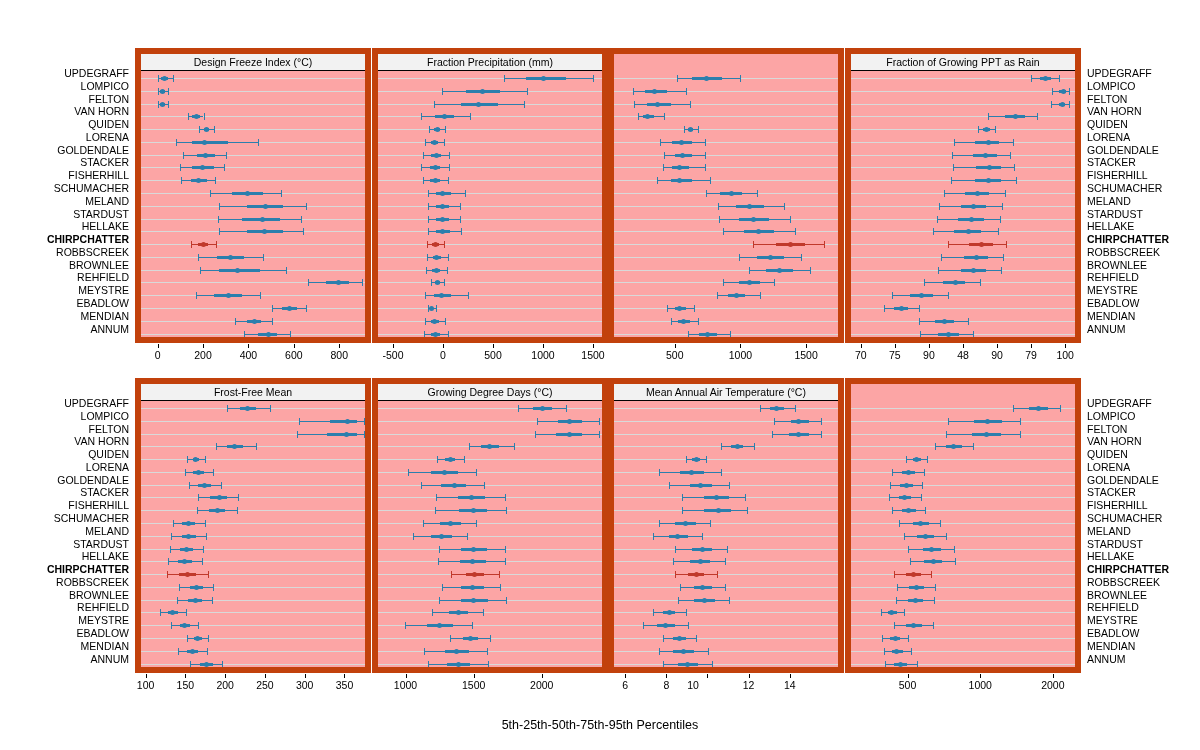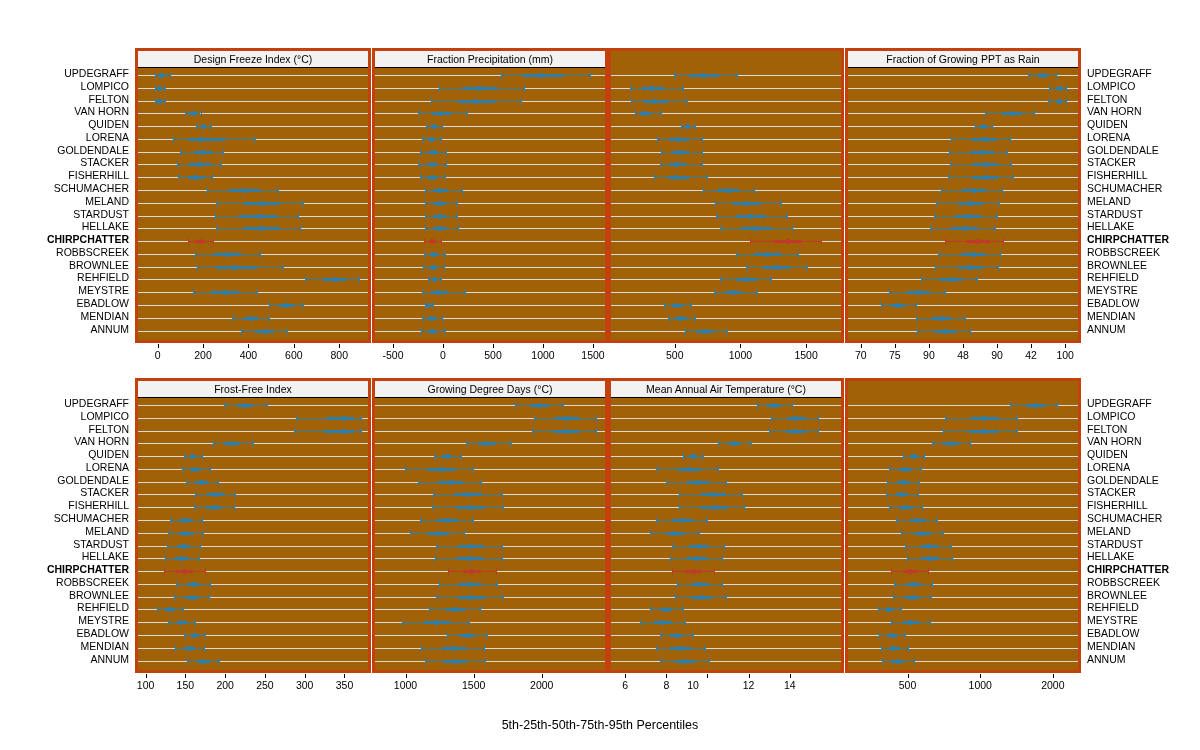--- a/index.html
+++ b/index.html
@@ -15,23 +15,23 @@
   .title{
     position:absolute;left:0;top:4px;width:1200px;text-align:center;
     font-size:15px;font-weight:bold;letter-spacing:.2px;
   }
   .footer{
     position:absolute;left:0;top:718px;width:1200px;text-align:center;
     font-size:12.5px;
   }
   .panel{
     position:absolute;
-    border:3px solid #c2410c;
+    border:6px solid #c2410c;
     box-sizing:border-box;
-    background:#a16207;
+    background:#fca5a5;
     overflow:hidden;
   }
   .panel-head{
     position:absolute;left:0;top:0;right:0;height:17px;
     border-bottom:1px solid #000;
     background:#f2f2f2;
     font-size:10.5px;
     display:flex;align-items:center;justify-content:center;
     box-sizing:border-box;
   }
@@ -789,26 +789,26 @@
         <div class="ticklab" style="left: 15.8125px;">70</div>
         <div class="tick" style="left: 49.875px;"></div>
         <div class="ticklab" style="left: 49.875px;">75</div>
         <div class="tick" style="left: 83.9375px;"></div>
         <div class="ticklab" style="left: 83.9375px;">90</div>
         <div class="tick" style="left: 118px;"></div>
         <div class="ticklab" style="left: 118px;">48</div>
         <div class="tick" style="left: 152.062px;"></div>
         <div class="ticklab" style="left: 152.062px;">90</div>
         <div class="tick" style="left: 186.125px;"></div>
-        <div class="ticklab" style="left: 186.125px;">42</div>
+        <div class="ticklab" style="left: 186.125px;">79</div>
         <div class="tick" style="left: 220.188px;"></div>
         <div class="ticklab" style="left: 220.188px;">100</div>
       </div>
       <div class="panel" style="left: 135px; top: 378px; width: 236px; height: 295px;">
-        <div class="panel-head">Frost-Free Index</div>
+        <div class="panel-head">Frost-Free Mean</div>
         <div class="plotarea">
           <div class="gridrow" style="top: 7px;"></div>
           <div class="gridrow" style="top: 20px;"></div>
           <div class="gridrow" style="top: 33px;"></div>
           <div class="gridrow" style="top: 45px;"></div>
           <div class="gridrow" style="top: 58px;"></div>
           <div class="gridrow" style="top: 71px;"></div>
           <div class="gridrow" style="top: 84px;"></div>
           <div class="gridrow" style="top: 96px;"></div>
           <div class="gridrow" style="top: 109px;"></div>

